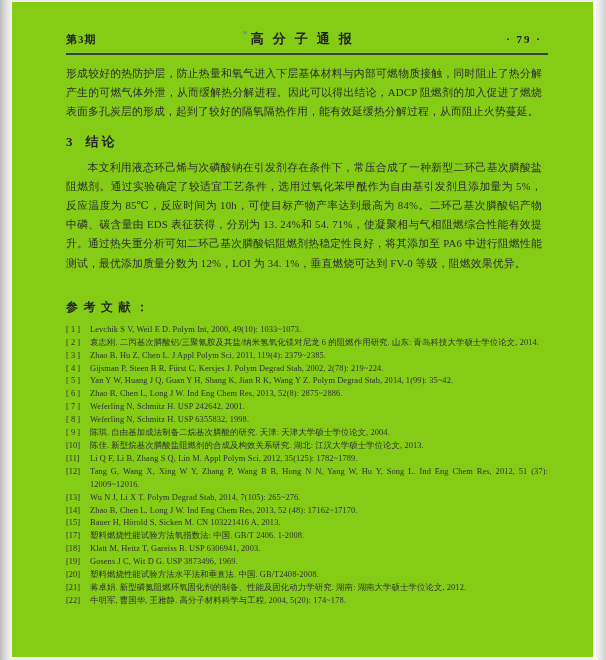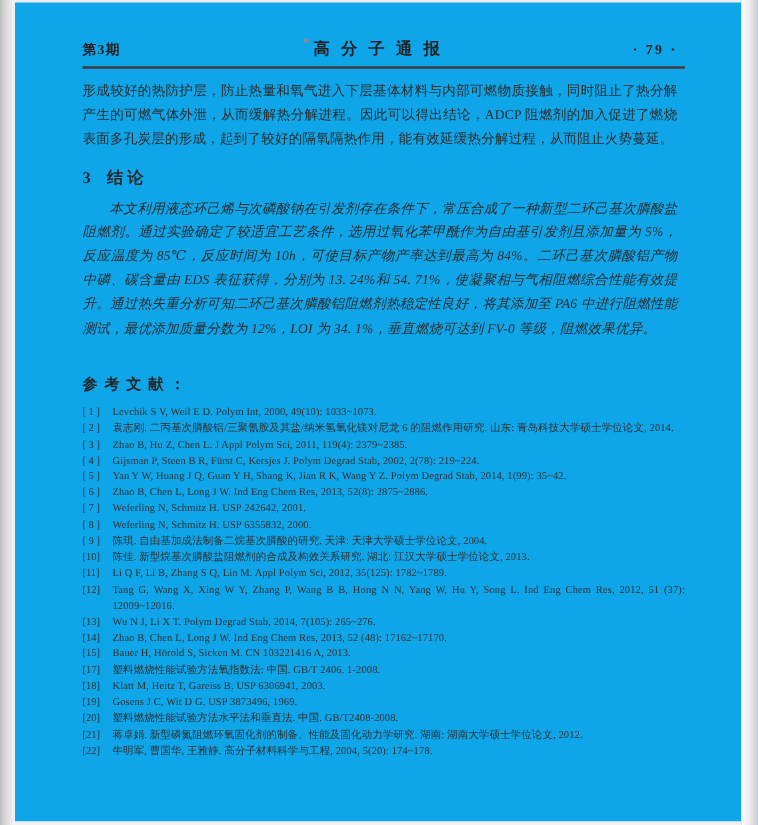--- a/index.html
+++ b/index.html
@@ -1,19 +1,19 @@
 <!DOCTYPE html>
 <html><head>
 <meta charset="utf-8">
 <style>
   html,body{margin:0;padding:0;background:#ffffff;}
   .page{
     position:relative;
     width:606px;height:660px;
-    background:#0ea5e9;
+    background:#84cc16;
     overflow:hidden;
     font-family:"Liberation Serif","DejaVu Serif",serif;
     color:#2c2c2c;
   }
   
   .edge-left{position:absolute;left:0;top:0;bottom:0;width:12px;
     background:linear-gradient(to right,#bdbdbd 0%,#d9d9d9 40%,#f5f5f5 100%);}
   .edge-right{position:absolute;right:0;top:0;bottom:0;width:13px;
     background:linear-gradient(to left,#cfcfcf 0%,#ededed 55%,#fdfdfd 100%);}
   .edge-top{position:absolute;left:12px;right:13px;top:0;height:2px;background:#ededed;}
@@ -41,21 +41,21 @@
     margin:0;padding-right:6px;
     letter-spacing:0.2px;
   }
   .para.first{margin-top:9px;}
   .section-head{
     margin-top:11px;
     font-size:13px;font-weight:bold;color:#262626;
     display:flex;align-items:baseline;
   }
   .section-no{margin-right:13px;}
-  .para.indent{margin-top:7px;text-indent:2em;font-style:italic;}
+  .para.indent{margin-top:7px;text-indent:2em;}
 
   
   .ref-head{
     margin-top:26px;
     font-size:12px;font-weight:bold;color:#262626;
     letter-spacing:5.5px;
   }
   .ref-list{margin-top:8px;}
   .ref-row{
     display:flex;align-items:flex-start;
@@ -117,21 +117,21 @@
         <div class="ref-row">
         <span class="ref-label">[ 6 ]</span>
         <span class="ref-text">Zhao B, Chen L, Long J W. Ind Eng Chem Res, 2013, 52(8): 2875~2886.</span>
       </div>
         <div class="ref-row">
         <span class="ref-label">[ 7 ]</span>
         <span class="ref-text">Weferling N, Schmitz H. USP 242642, 2001.</span>
       </div>
         <div class="ref-row">
         <span class="ref-label">[ 8 ]</span>
-        <span class="ref-text">Weferling N, Schmitz H. USP 6355832, 2000.</span>
+        <span class="ref-text">Weferling N, Schmitz H. USP 6355832, 1998.</span>
       </div>
         <div class="ref-row">
         <span class="ref-label">[ 9 ]</span>
         <span class="ref-text">陈琪. 自由基加成法制备二烷基次膦酸的研究. 天津: 天津大学硕士学位论文, 2004.</span>
       </div>
         <div class="ref-row">
         <span class="ref-label">[10]</span>
         <span class="ref-text">陈佳. 新型烷基次膦酸盐阻燃剂的合成及构效关系研究. 湖北: 江汉大学硕士学位论文, 2013.</span>
       </div>
         <div class="ref-row">

